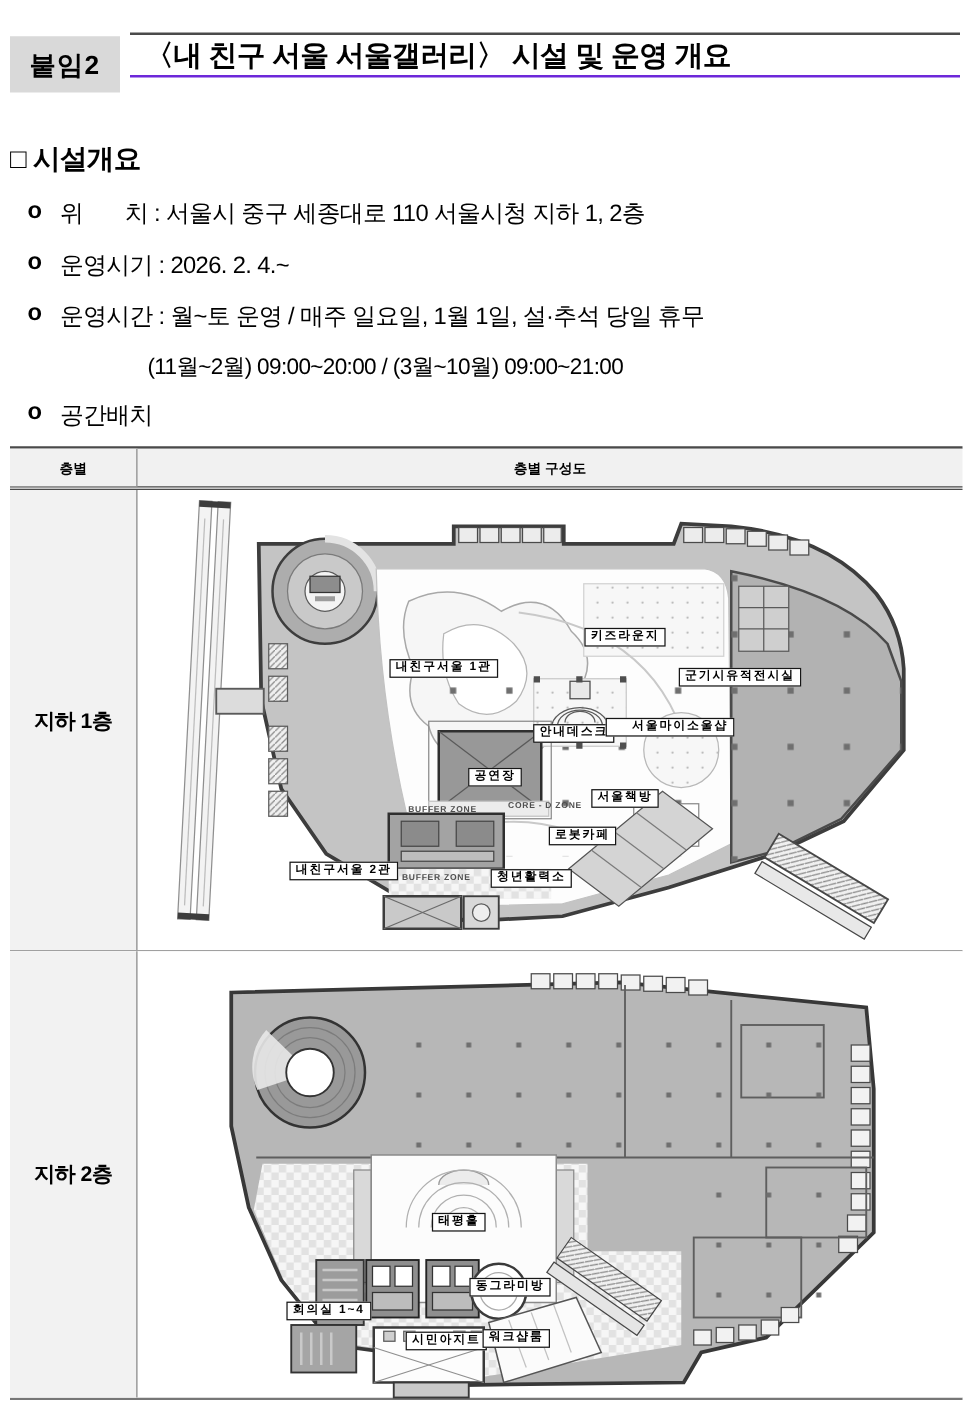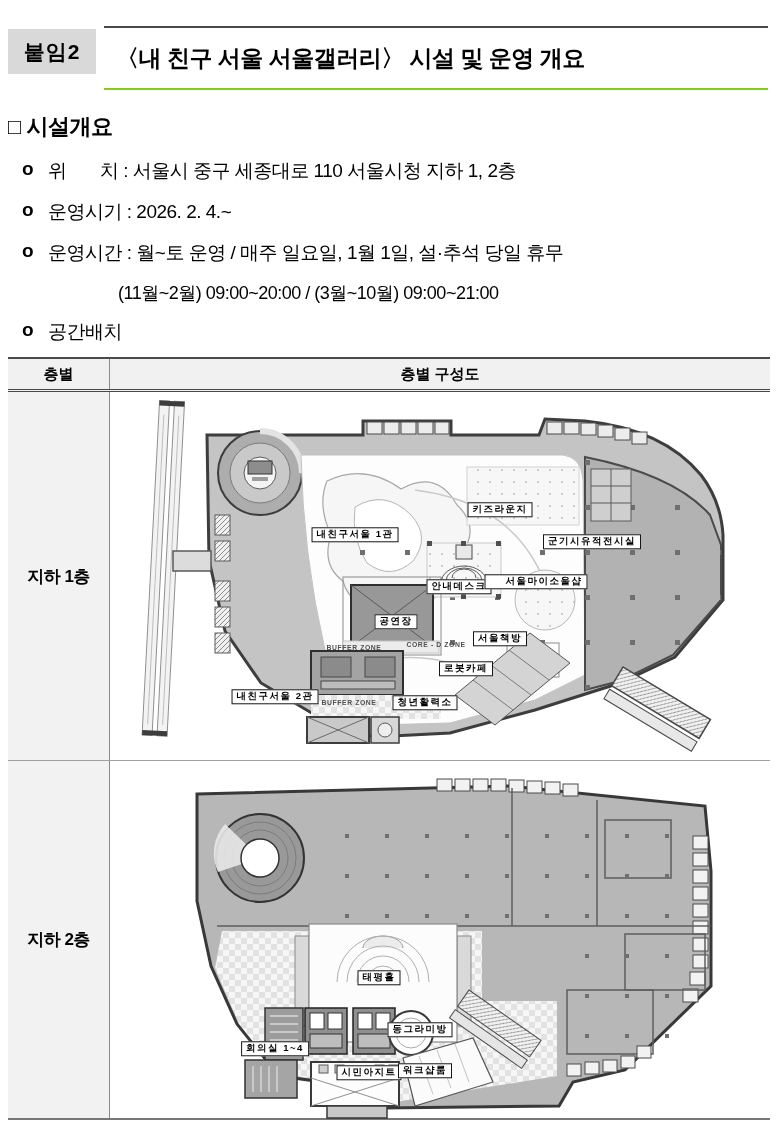--- a/index.html
+++ b/index.html
@@ -11,47 +11,47 @@
   }
   .pre { white-space:pre-wrap; }
 
   
   .badge {
     position:absolute; left:8px; top:29px; width:88px; height:45px;
     background:#d9d9d9; display:flex; align-items:center; justify-content:center;
     font-size:21px; font-weight:bold; letter-spacing:1px;
   }
   .title-band {
-    position:absolute; left:104px; top:26px; width:664px; height:64px;
-    border-top:2px solid #4a4a4a; border-bottom:2px solid #84cc16;
+    position:absolute; left:104px; top:26px; width:664px; height:36px;
+    border-top:2px solid #4a4a4a; border-bottom:2px solid #6d28d9;
     display:flex; align-items:center; padding-left:12px;
     font-size:23px; font-weight:bold; letter-spacing:-0.5px;
   }
 
   
   .section-title {
     position:absolute; left:8px; top:112px;
     font-size:22px; font-weight:bold; letter-spacing:-0.5px;
   }
   .bullet { position:absolute; left:22px; font-size:19px; letter-spacing:-0.5px; display:flex; }
   .bullet .b-marker { font-weight:bold; width:26px; }
   .bullet-sub { position:absolute; left:118px; font-size:18px; letter-spacing:-0.5px; }
 
   
   .layout-table {
     position:absolute; left:8px; top:357px; width:762px;
     border-top:2px solid #4a4a4a; border-bottom:2px solid #777;
   }
   .t-header {
     display:flex; height:33px; background:#f1f1f1;
-    border-bottom:3px double #4a4a4a; font-weight:bold; font-size:15px;
+    border-bottom:3px double #4a4a4a; font-weight:bold; font-size:11px;
   }
   .t-row { display:flex; background:#fff; }
   .t-row.first { border-bottom:1px solid #a0a0a0; height:369px; }
-  .t-row.second { height:357px;gap:12px; }
+  .t-row.second { height:357px; }
   .cell-floor {
     width:102px; flex:0 0 102px; border-right:1px solid #8a8a8a;
     display:flex; align-items:center; justify-content:center;
   }
   .t-header .cell-floor { background:#f1f1f1; }
   .t-row .cell-floor { background:#f2f2f2; font-size:17px; font-weight:bold; letter-spacing:-0.5px; }
   .cell-plan { flex:1; display:flex; align-items:center; justify-content:center; position:relative; }
 
   .plan-wrap { position:absolute; }
   .plan-wrap svg { display:block; }

